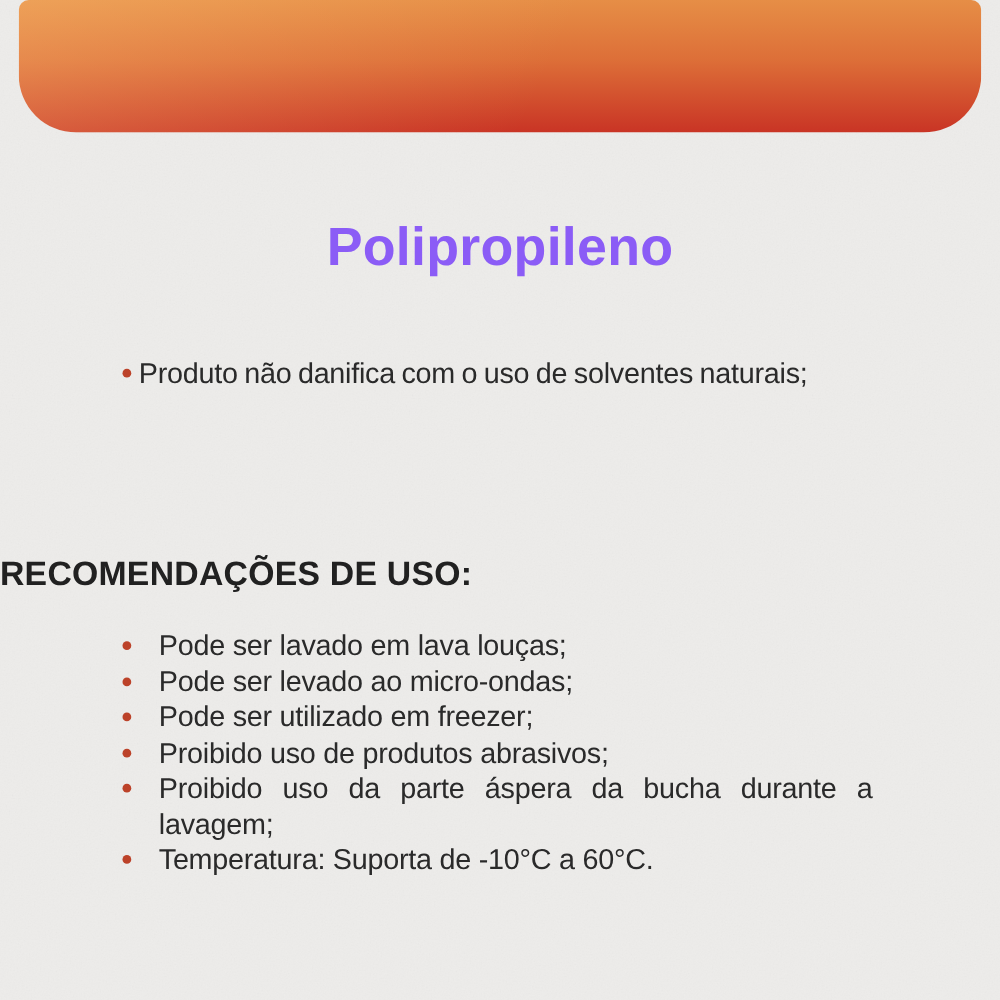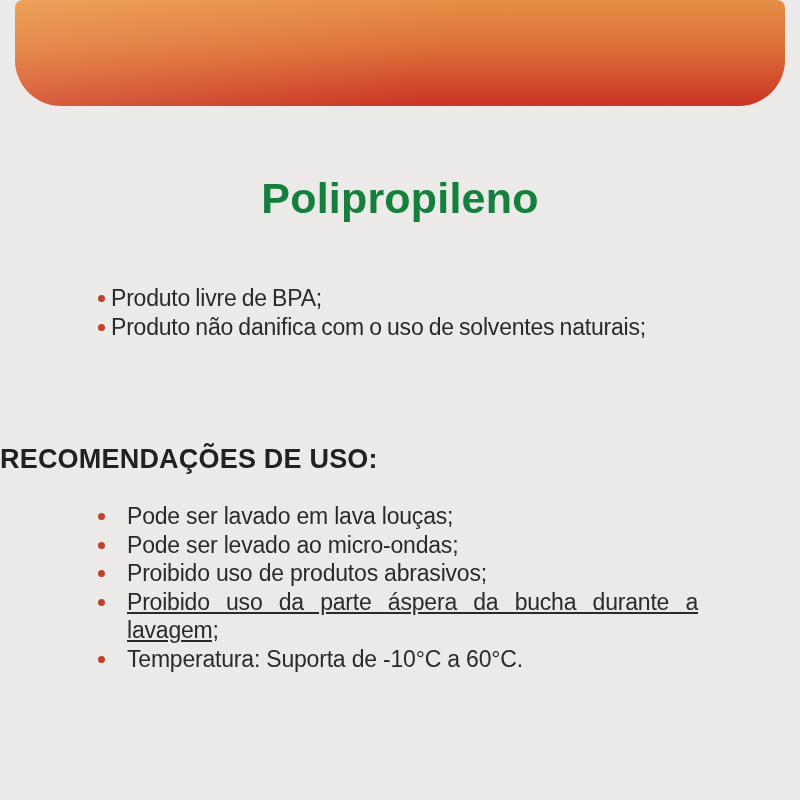--- a/index.html
+++ b/index.html
@@ -41,21 +41,21 @@
   }
   .page-title {
     position: absolute;
     top: 174px;
     left: 0;
     width: 800px;
     text-align: center;
     font-size: 43px;
     font-weight: bold;
     letter-spacing: 0.2px;
-    color: #15803d;
+    color: #8b5cf6;
   }
   .list {
     position: absolute;
     left: 98px;
   }
   .list-features { top: 284px; width: 596px; }
   .list-recommendations { top: 502px; width: 600px; }
   .list-item {
     display: flex;
     align-items: flex-start;
@@ -70,21 +70,21 @@
   }
   .item-text {
     display: block;
     font-size: 23px;
     line-height: 28.5px;
     letter-spacing: -0.2px;
     color: #2a2a2a;
   }
   .list-features .item-text { margin-left: 6px; width: 583px; word-spacing: -1px; }
   .list-recommendations .item-text { margin-left: 22px; width: 575px; }
-  .list-item.justify .item-text { text-align: justify; text-decoration: underline; }
+  .list-item.justify .item-text { text-align: justify; }
   .section-heading {
     position: absolute;
     top: 444px;
     left: 0;
     width: 800px;
     text-align: left;
     font-size: 27px;
     font-weight: bold;
     letter-spacing: 0.2px;
     color: #212121;
@@ -103,38 +103,38 @@
 
 <div class="content">
 
   <div class="header-bar"></div>
 
   <div class="page-title">Polipropileno</div>
 
   <div class="list list-features">
     <div class="list-item">
       <span class="bullet-dot"></span>
-      <span class="item-text">Produto livre de BPA;</span>
-    </div>
-    <div class="list-item">
-      <span class="bullet-dot"></span>
       <span class="item-text">Produto não danifica com o uso de solventes naturais;</span>
     </div>
   </div>
 
   <div class="section-heading">RECOMENDAÇÕES DE USO:</div>
 
   <div class="list list-recommendations">
     <div class="list-item">
       <span class="bullet-dot"></span>
       <span class="item-text">Pode ser lavado em lava louças;</span>
     </div>
     <div class="list-item">
       <span class="bullet-dot"></span>
       <span class="item-text">Pode ser levado ao micro-ondas;</span>
+    </div>
+    <div class="list-item">
+      <span class="bullet-dot"></span>
+      <span class="item-text">Pode ser utilizado em freezer;</span>
     </div>
     <div class="list-item">
       <span class="bullet-dot"></span>
       <span class="item-text">Proibido uso de produtos abrasivos;</span>
     </div>
     <div class="list-item justify">
       <span class="bullet-dot"></span>
       <span class="item-text">Proibido uso da parte áspera da bucha durante a lavagem;</span>
     </div>
     <div class="list-item">

